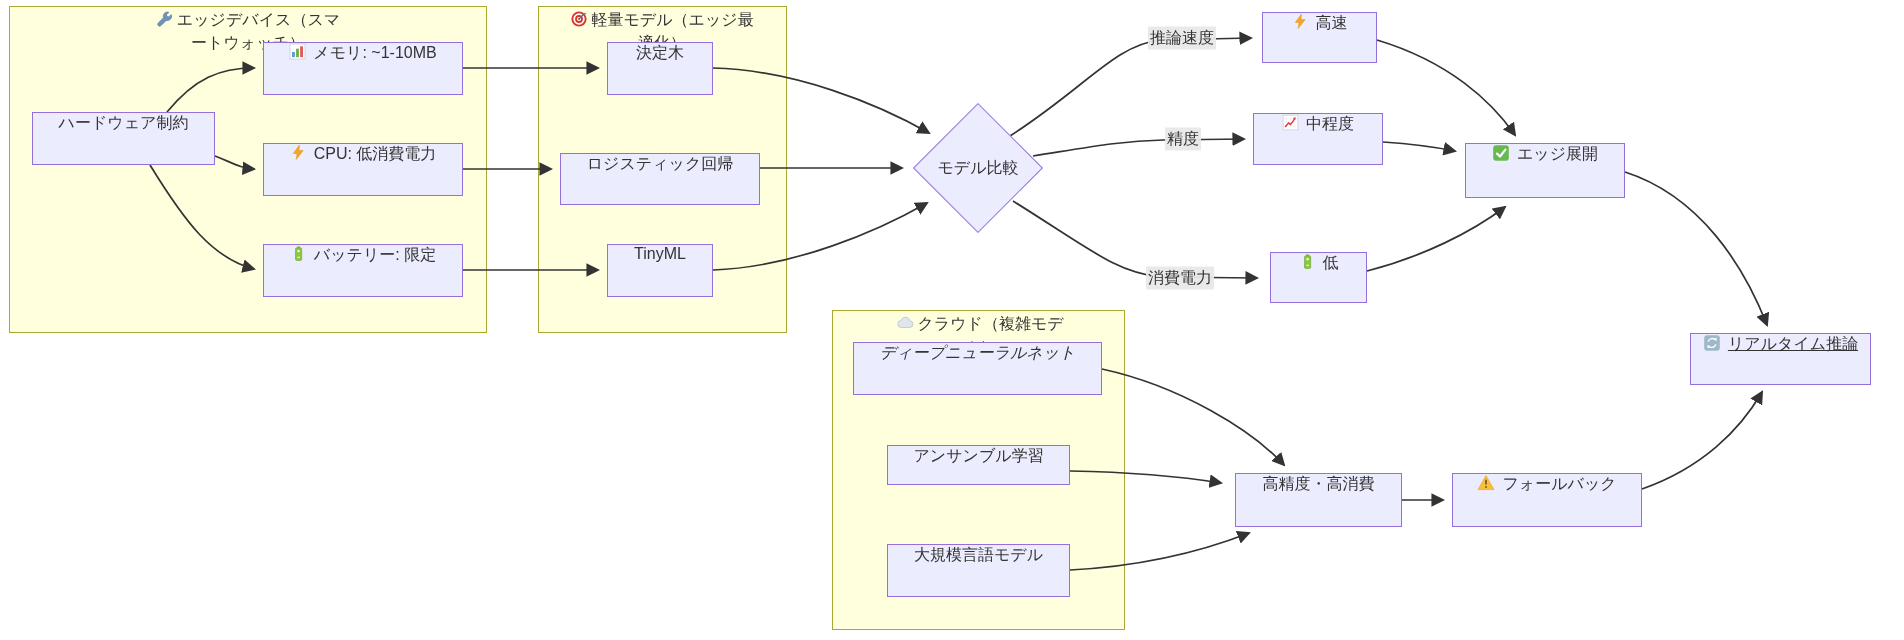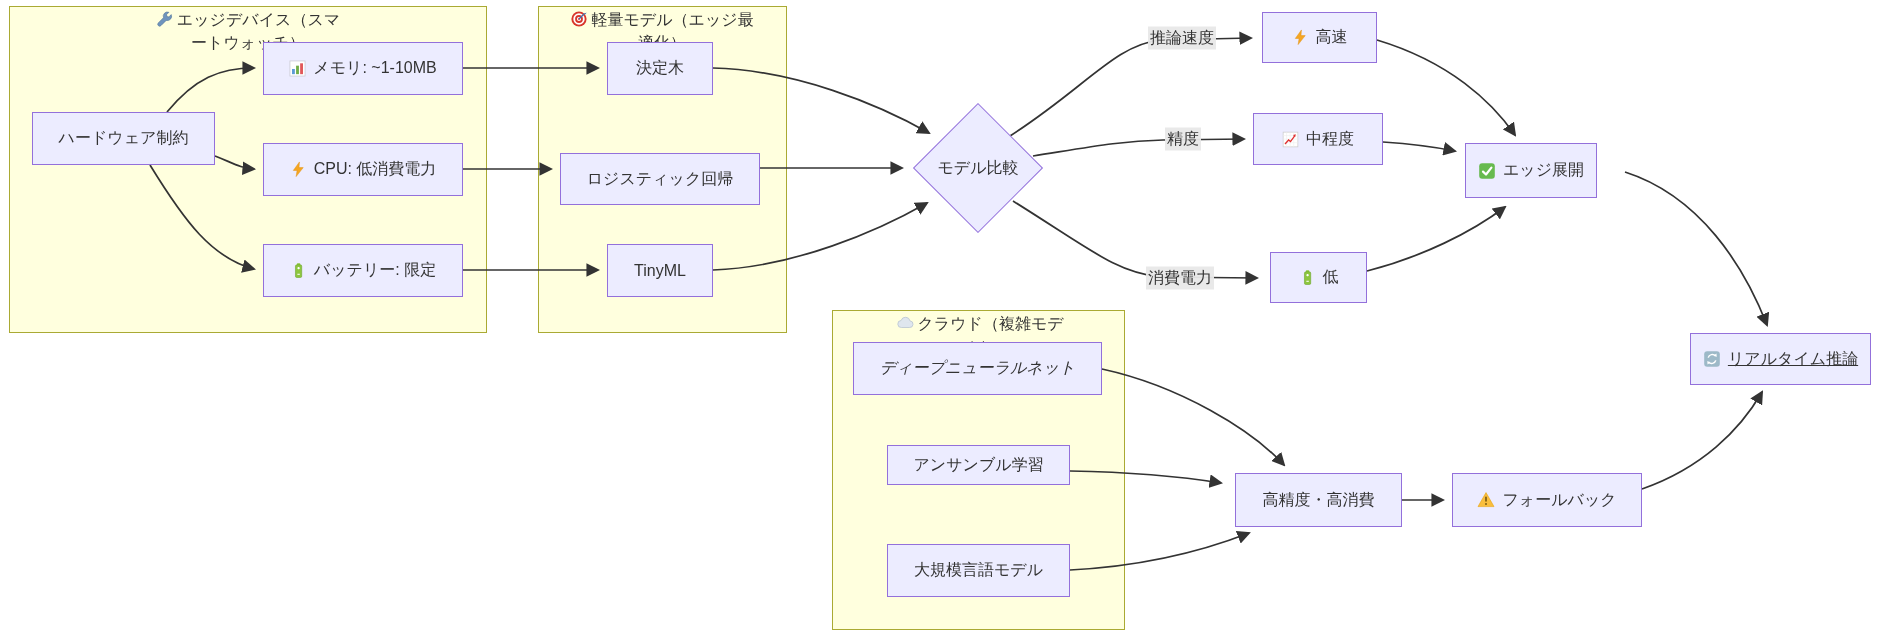--- a/index.html
+++ b/index.html
@@ -10,21 +10,21 @@
   .subgraph{
     position:absolute;background:#FFFFDE;border:1px solid #AAAA33;box-sizing:border-box;z-index:0;
   }
   .sg-title{
     position:absolute;text-align:center;font-size:16px;line-height:23px;color:#333;z-index:1;
   }
   .sg-title svg{vertical-align:-3px;margin-right:3px;}
   .edges{position:absolute;left:0;top:0;z-index:2;}
   .node{
     position:absolute;background:#ECECFF;border:1px solid #9370DB;box-sizing:border-box;
-    display:flex;align-items:center;justify-content:center;gap:7px;
+    display:flex;justify-content:center;gap:7px;
     font-size:16px;color:#333;z-index:4;
   }
   .node svg{flex:0 0 auto;}
   .diamond-wrap{position:absolute;z-index:3;text-decoration:underline;}
   .diamond-shape{
     position:absolute;left:19px;top:19px;width:92px;height:92px;
     background:#ECECFF;border:1px solid #9370DB;box-sizing:border-box;transform:rotate(45deg);
   }
   .diamond-label{
     position:absolute;left:0;top:0;right:0;bottom:0;display:flex;align-items:center;justify-content:center;
@@ -163,21 +163,21 @@
   <div class="node" style="left:1270px;top:252px;width:97px;height:51px;">
       <svg width="17" height="17" viewBox="0 0 18 18">
         <rect x="7.4" y="1.2" width="3.4" height="2.4" rx="0.6" fill="#8dc63f"></rect>
         <rect x="5.8" y="3" width="6.6" height="13.4" rx="1.4" fill="#8dc63f" stroke="#6ba32c" stroke-width="0.6"></rect>
         <path d="M9.1 5.2 v2.6 M7.8 6.5 h2.6" stroke="#ffffff" stroke-width="1.1"></path>
         <path d="M7.8 13 h2.6" stroke="#ffffff" stroke-width="1.1"></path>
       </svg>
       <span>低</span>
     </div>
 
-  <div class="node" style="left:1465px;top:143px;width:132px;height:55px;">
+  <div class="node" style="left:1465px;top:143px;width:160px;height:55px;">
       <svg width="18" height="18" viewBox="0 0 18 18">
         <rect x="1.2" y="1.2" width="15.6" height="15.6" rx="3" fill="#67ba4f"></rect>
         <path d="M5 9.6 L8 12.5 L13.4 5.6" stroke="#ffffff" stroke-width="2.2" fill="none" stroke-linecap="round" stroke-linejoin="round"></path>
       </svg>
       <span>エッジ展開</span>
     </div>
 
   <div class="node" style="left:853px;top:342px;width:249px;height:53px;font-style:italic;">
       <span>ディープニューラルネット</span>
     </div>

